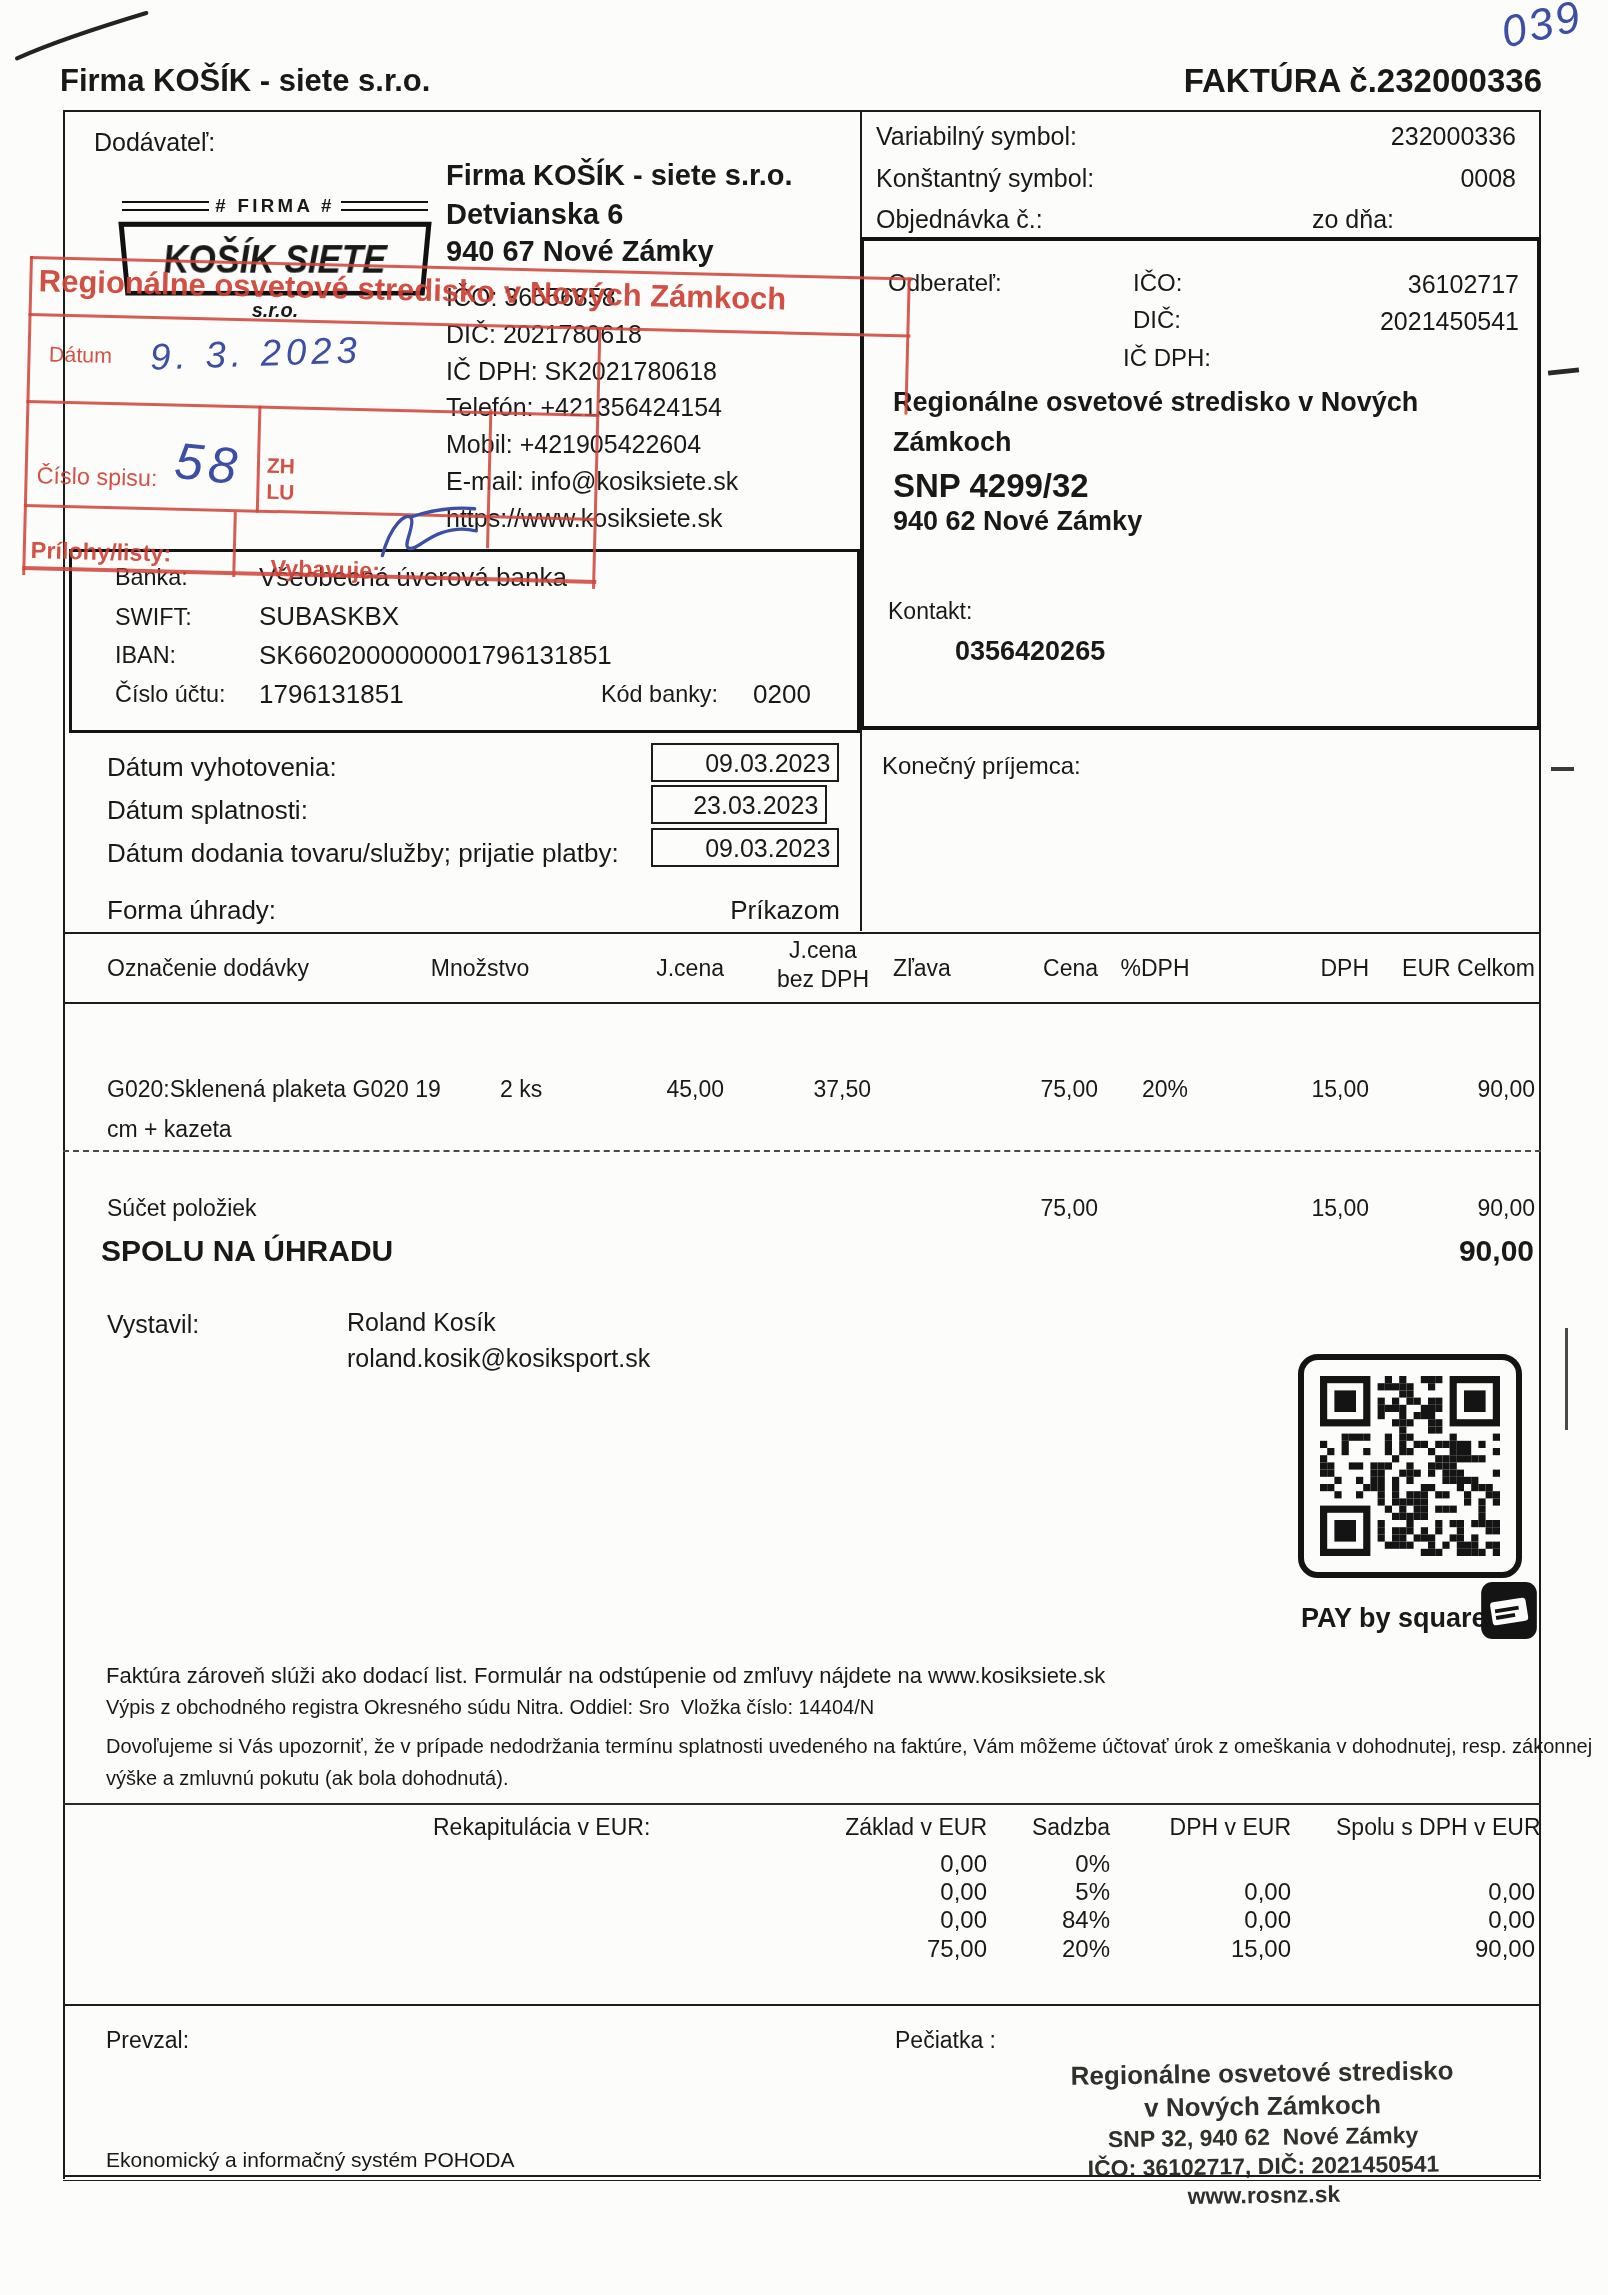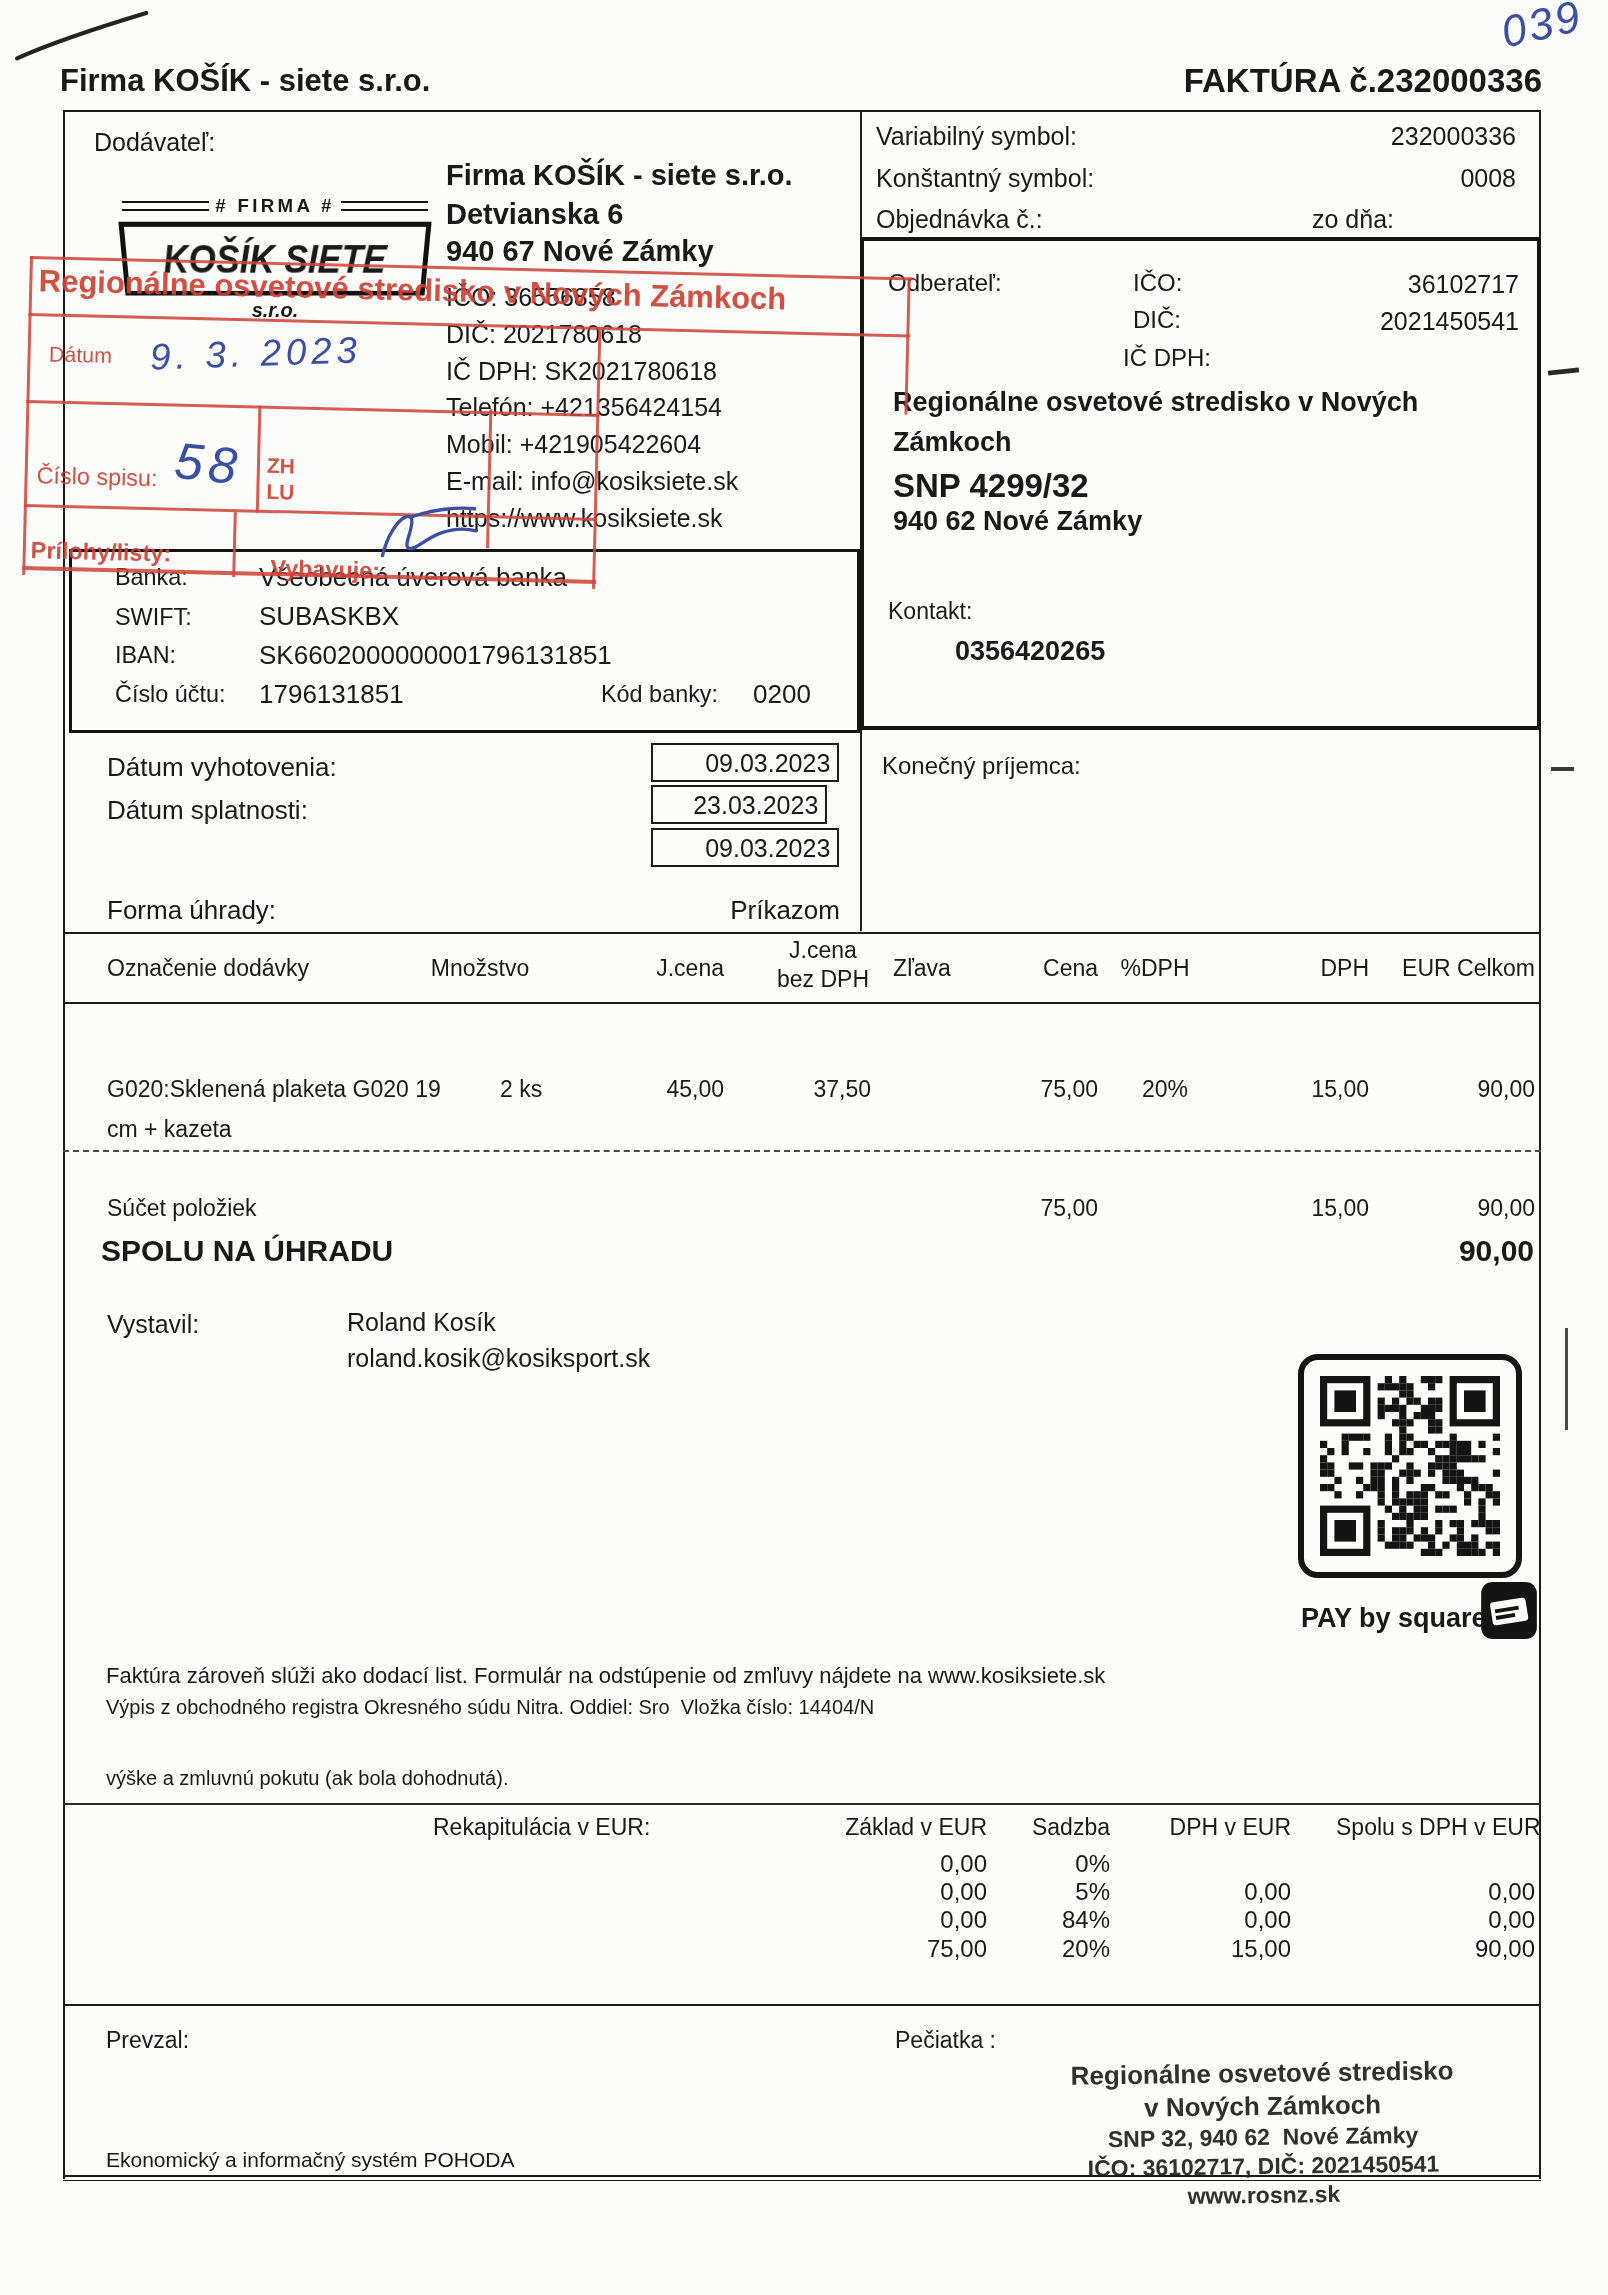--- a/index.html
+++ b/index.html
@@ -121,20 +121,21 @@
   <div class="abs b" style="left:955px;top:636px;font-size:27px;">0356420265</div>
 
   <div class="abs" style="left:107px;top:753px;font-size:26px;">Dátum vyhotovenia:</div>
   <div class="box" style="left:651px;top:743px;width:188px;height:39px;border:2px solid #1c1c1c;">
     <div class="r" style="font-size:25px;line-height:36px;padding-right:6.7px;">09.03.2023</div>
   </div>
   <div class="abs" style="left:107px;top:796px;font-size:26px;">Dátum splatnosti:</div>
   <div class="box" style="left:651px;top:785px;width:176px;height:39px;border:2px solid #1c1c1c;">
     <div class="r" style="font-size:25px;line-height:36px;padding-right:6.7px;">23.03.2023</div>
   </div>
+  <div class="abs" style="left:107px;top:839px;font-size:26px;">Dátum dodania tovaru/služby; prijatie platby:</div>
   <div class="box" style="left:651px;top:828px;width:188px;height:39px;border:2px solid #1c1c1c;">
     <div class="r" style="font-size:25px;line-height:36px;padding-right:6.7px;">09.03.2023</div>
   </div>
   <div class="abs" style="left:107px;top:896px;font-size:26px;">Forma úhrady:</div>
   <div class="abs r" style="left:668px;top:896px;width:172px;font-size:26px;">Príkazom</div>
   <div class="abs" style="left:882px;top:753px;font-size:24px;">Konečný príjemca:</div>
 
   <div class="hline" style="left:63px;top:932px;width:1478px;"></div>
   <div class="abs" style="left:107px;top:956px;font-size:23px;">Označenie dodávky</div>
   <div class="abs c" style="left:413px;top:956px;width:134px;font-size:23px;">Množstvo</div>
@@ -401,20 +402,21 @@
       <rect x="21" y="48" width="29" height="6" fill="#141414"></rect>
     </g>
   </svg>
 
   <div class="abs" style="left:1548px;top:369px;width:31px;height:4.7px;background:#2a2a2a;transform:rotate(-6deg);"></div>
   <div class="abs" style="left:1551px;top:767px;width:23px;height:4px;background:#3a3a3a;"></div>
   <div class="abs" style="left:1565px;top:1328px;width:2.7px;height:102px;background:#4a4a4a;"></div>
 
   <div class="abs" style="left:106px;top:1664px;font-size:22px;">Faktúra zároveň slúži ako dodací list. Formulár na odstúpenie od zmľuvy nájdete na www.kosiksiete.sk</div>
   <div class="abs" style="left:106px;top:1696px;font-size:20px;">Výpis z obchodného registra Okresného súdu Nitra. Oddiel: Sro &nbsp;Vložka číslo: 14404/N</div>
+  <div class="abs" style="left:106px;top:1735px;font-size:20px;">Dovoľujeme si Vás upozorniť, že v prípade nedodržania termínu splatnosti uvedeného na faktúre, Vám môžeme účtovať úrok z omeškania v dohodnutej, resp. zákonnej</div>
   <div class="abs" style="left:106px;top:1767px;font-size:20px;">výške a zmluvnú pokutu (ak bola dohodnutá).</div>
 
   <div class="hline" style="left:63px;top:1803px;width:1478px;border-top:2px solid #2b2b2b;"></div>
 
   <div class="abs" style="left:433px;top:1815px;font-size:23px;">Rekapitulácia v EUR:</div>
   <div class="abs r" style="left:788px;top:1815px;width:199px;font-size:23px;">Základ v EUR</div>
   <div class="abs r" style="left:975px;top:1815px;width:135px;font-size:23px;">Sadzba</div>
   <div class="abs r" style="left:1135px;top:1815px;width:156px;font-size:23px;">DPH v EUR</div>
   <div class="abs r" style="left:1336px;top:1815px;width:199px;font-size:23px;">Spolu s DPH v EUR</div>
 

